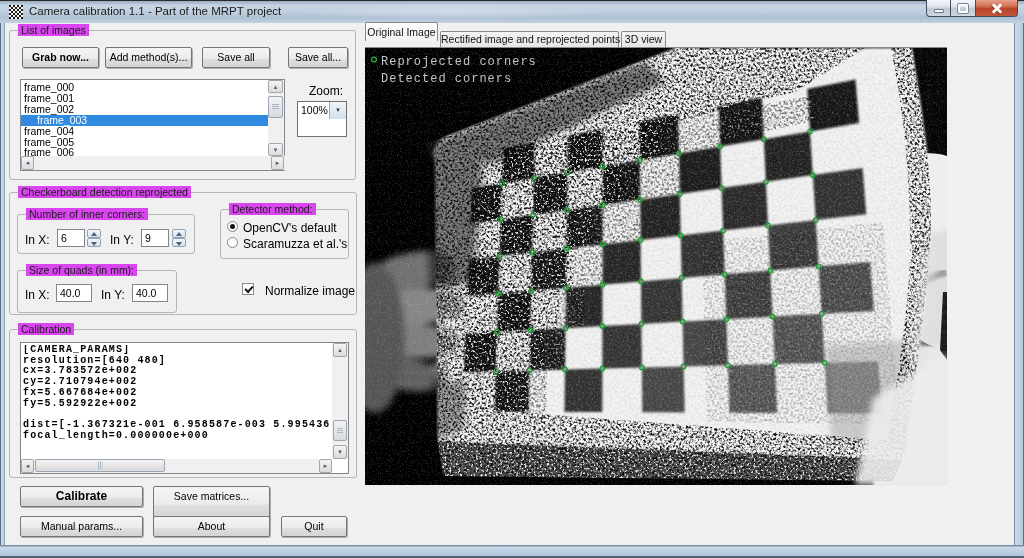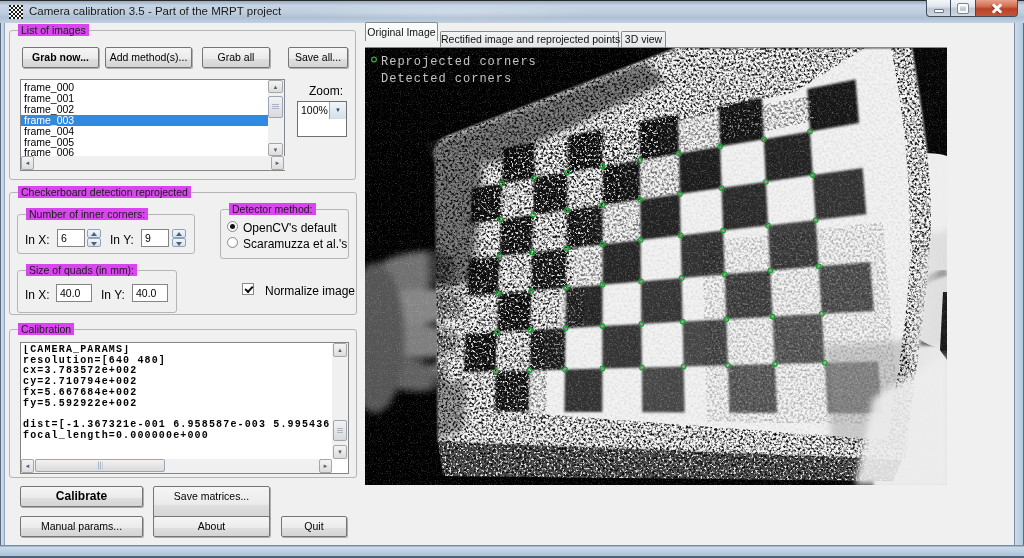--- a/index.html
+++ b/index.html
@@ -55,43 +55,43 @@
 .tab.active{background:linear-gradient(to bottom,#fcfdfd,#f1f2f3)}
 </style></head>
 <body>
 <div id="titlebar" class="abs">
     <div class="cloud1 abs"></div>
   </div>
 <svg id="title-ico" class="abs" width="14" height="14">
     <rect width="14" height="14" fill="#f8f8f8"></rect>
 <path d="M0,0h2v2h-2zM4,0h2v2h-2zM8,0h2v2h-2zM12,0h2v2h-2zM2,2h2v2h-2zM6,2h2v2h-2zM10,2h2v2h-2zM0,4h2v2h-2zM4,4h2v2h-2zM8,4h2v2h-2zM12,4h2v2h-2zM2,6h2v2h-2zM6,6h2v2h-2zM10,6h2v2h-2zM0,8h2v2h-2zM4,8h2v2h-2zM8,8h2v2h-2zM12,8h2v2h-2zM2,10h2v2h-2zM6,10h2v2h-2zM10,10h2v2h-2zM0,12h2v2h-2zM4,12h2v2h-2zM8,12h2v2h-2zM12,12h2v2h-2z" fill="#1a1a1a"></path>
   </svg>
-<div id="title-txt" class="abs">Camera calibration 3.5 - Part of the MRPT project</div>
+<div id="title-txt" class="abs">Camera calibration 1.1 - Part of the MRPT project</div>
 <div id="btn-min" class="wbtn abs">
     <i></i>
   </div>
 <div id="btn-max" class="wbtn abs">
     <i></i>
   </div>
 <div id="btn-close" class="wbtn abs">
     <i></i>
   </div>
 <div id="brd-l" class="abs"></div>
 <div id="brd-r" class="abs"></div>
 <div id="brd-b" class="abs"></div>
 
 <div class="abs groupbox" style="left:9px;top:30px;width:347px;height:150px">
     <span class="grouplab">List of images</span>
   </div>
 <div class="btn" style="left:22px;top:47px;width:77px;height:21px;line-height:19px;font-weight:bold">Grab now...</div>
 <div class="btn" style="left:105px;top:47px;width:87px;height:21px;line-height:19px">Add method(s)...</div>
-<div class="btn" style="left:202px;top:47px;width:68px;height:21px;line-height:19px">Grab all</div>
+<div class="btn" style="left:202px;top:47px;width:68px;height:21px;line-height:19px">Save all</div>
 <div class="btn" style="left:288px;top:47px;width:60px;height:21px;line-height:19px">Save all...</div>
 <div class="abs" style="left:20px;top:79px;width:265px;height:92px;background:#fff;border:1px solid #828790;overflow:hidden;font-size:10.5px">
- <div style="padding:2px 0 0 3px;line-height:10.9px">frame_000<br>frame_001<br>frame_002<br><span style="display:block;background:#2f8ae0;color:#fff;margin-left:-3px;padding-left:3px">frame_003</span>frame_004<br>frame_005<br>frame_006</div>
+ <div style="padding:2px 0 0 3px;line-height:10.9px">frame_000<br>frame_001<br>frame_002<br><span style="display:block;background:#2f8ae0;color:#fff;margin-left:-3px;padding-left:16px">frame_003</span>frame_004<br>frame_005<br>frame_006</div>
 </div>
 <div class="sb" style="left:268px;top:80px;width:16px;height:76px">
  <div class="ar" style="left:0;top:0;width:15px;height:13px">▲</div>
  <div class="th" style="left:0;top:16px;width:15px;height:22px">
       <div class="grip"></div>
     </div>
  <div class="ar" style="left:0;top:63px;width:15px;height:13px">▼</div>
 </div>
 <div class="sb" style="left:21px;top:156px;width:264px;height:14px">
  <div class="ar" style="left:0;top:0;width:13px;height:14px">◄</div>

